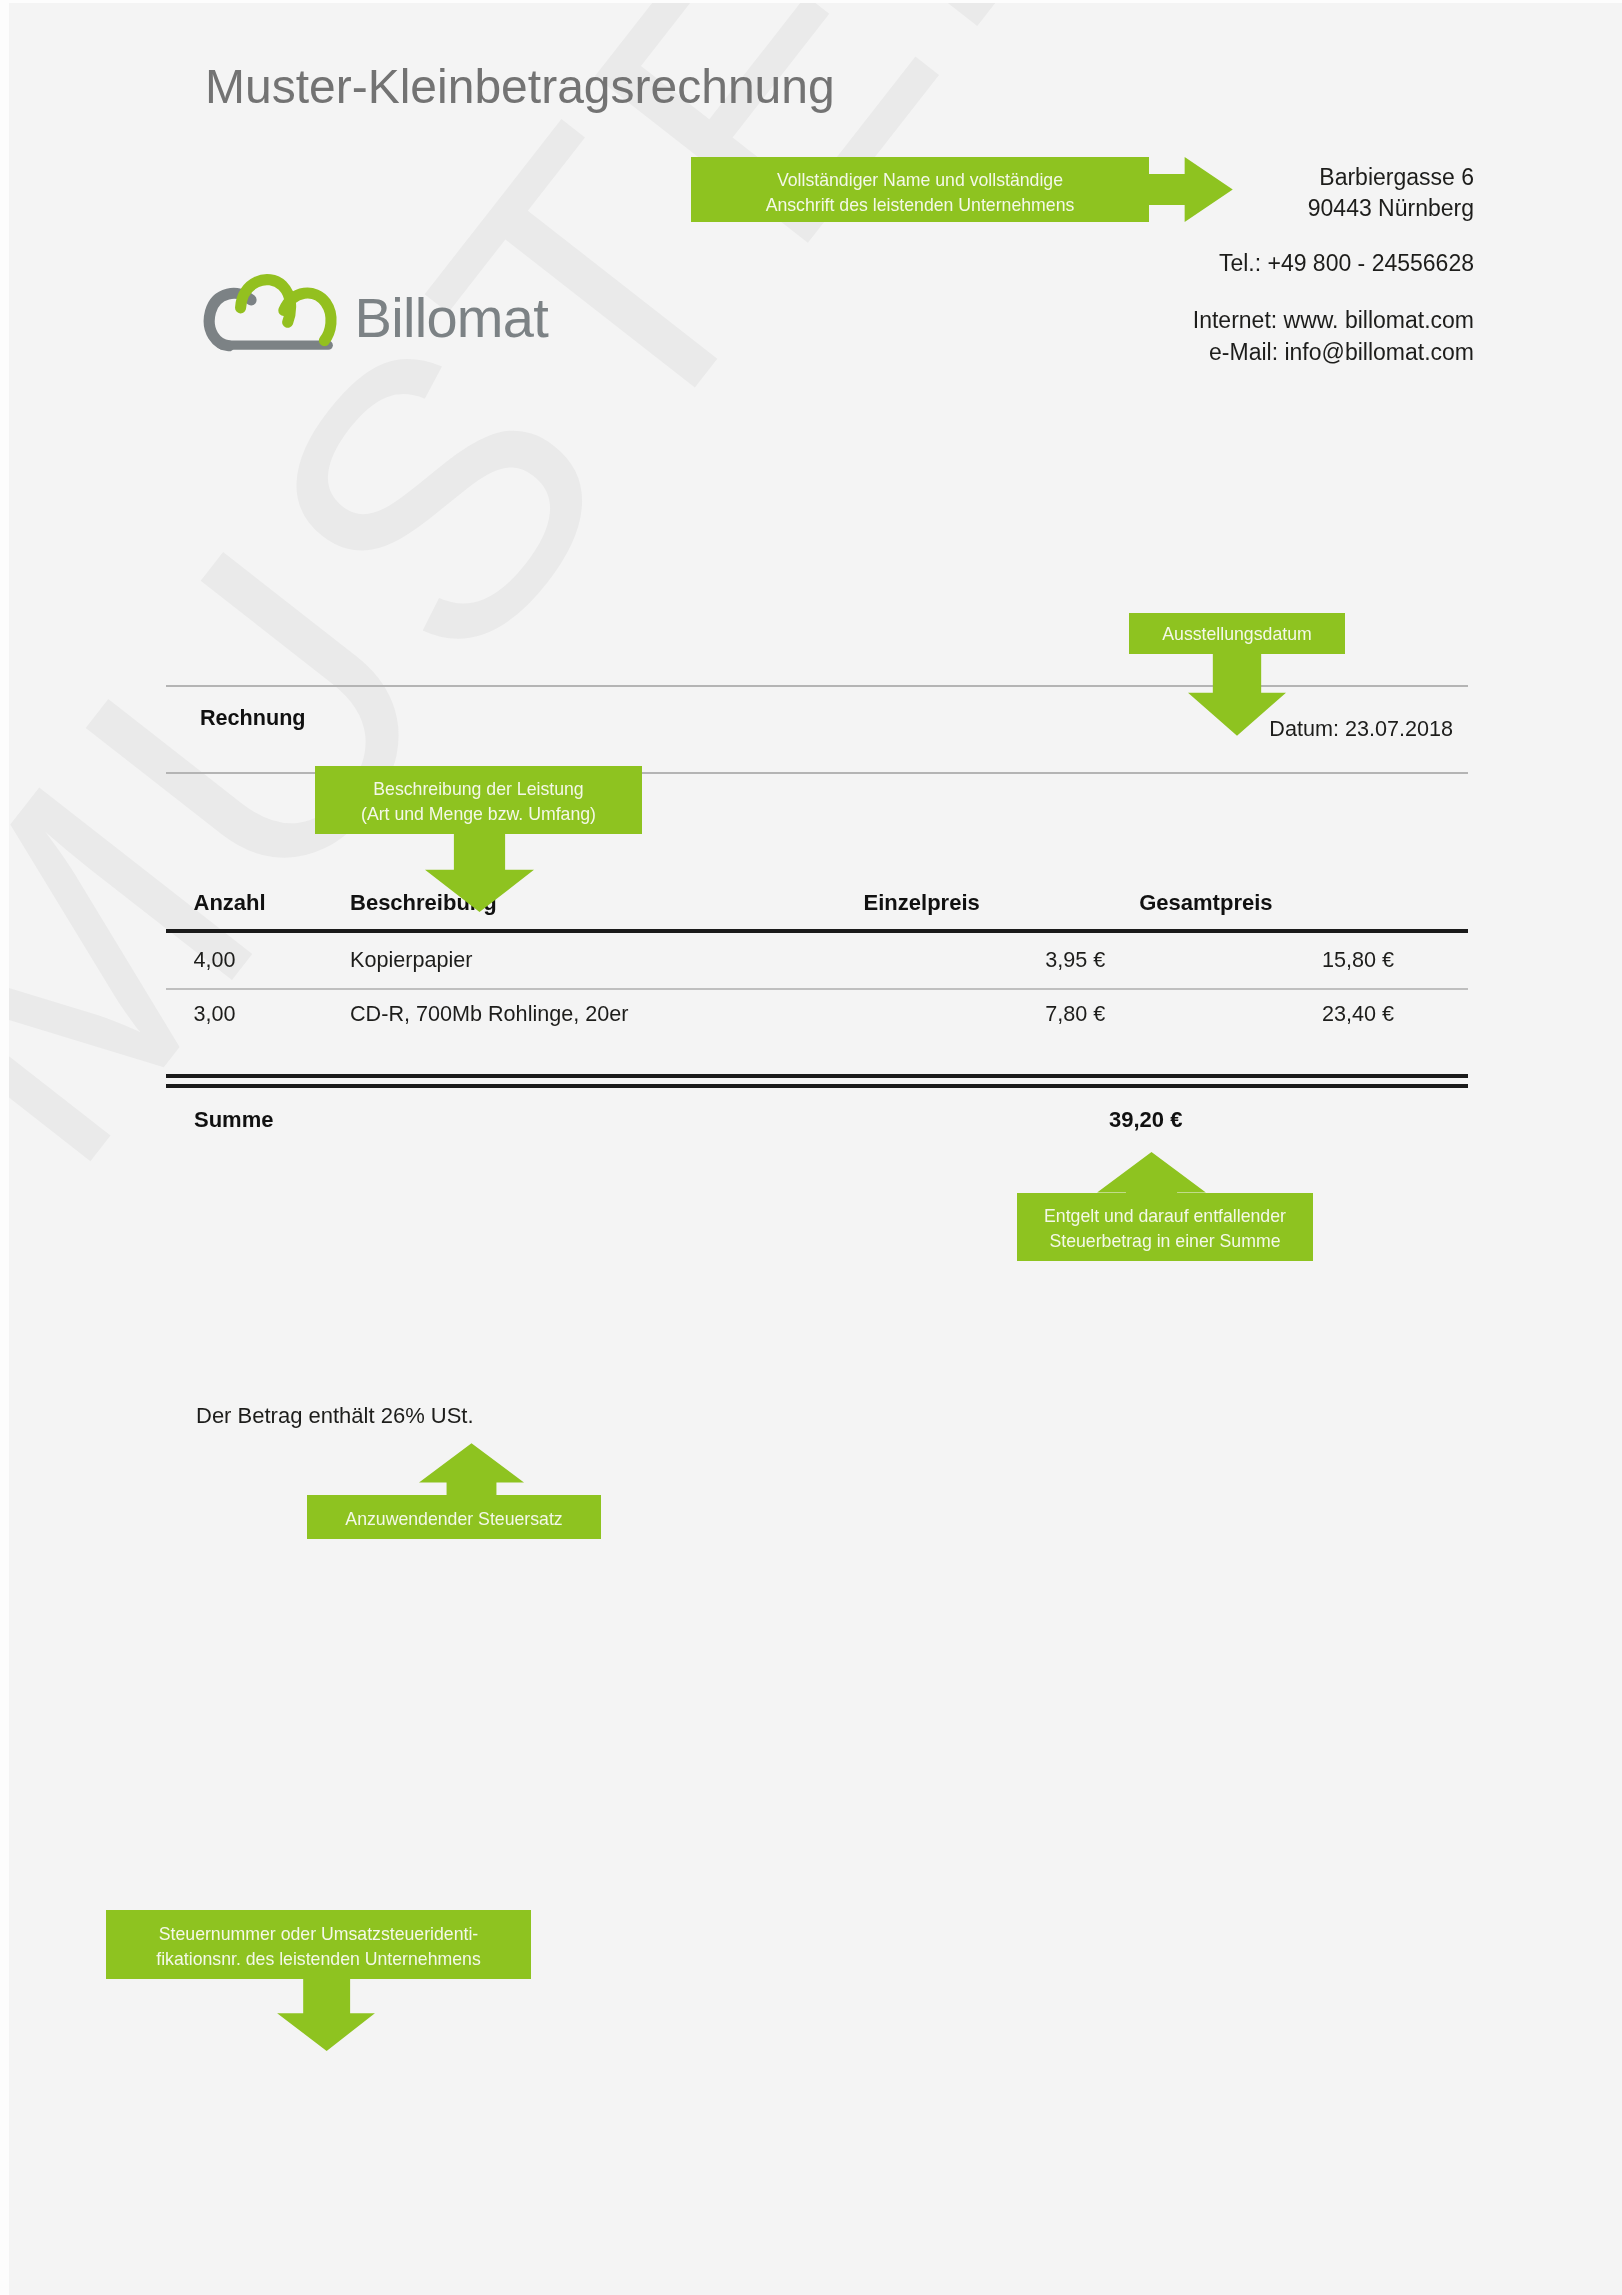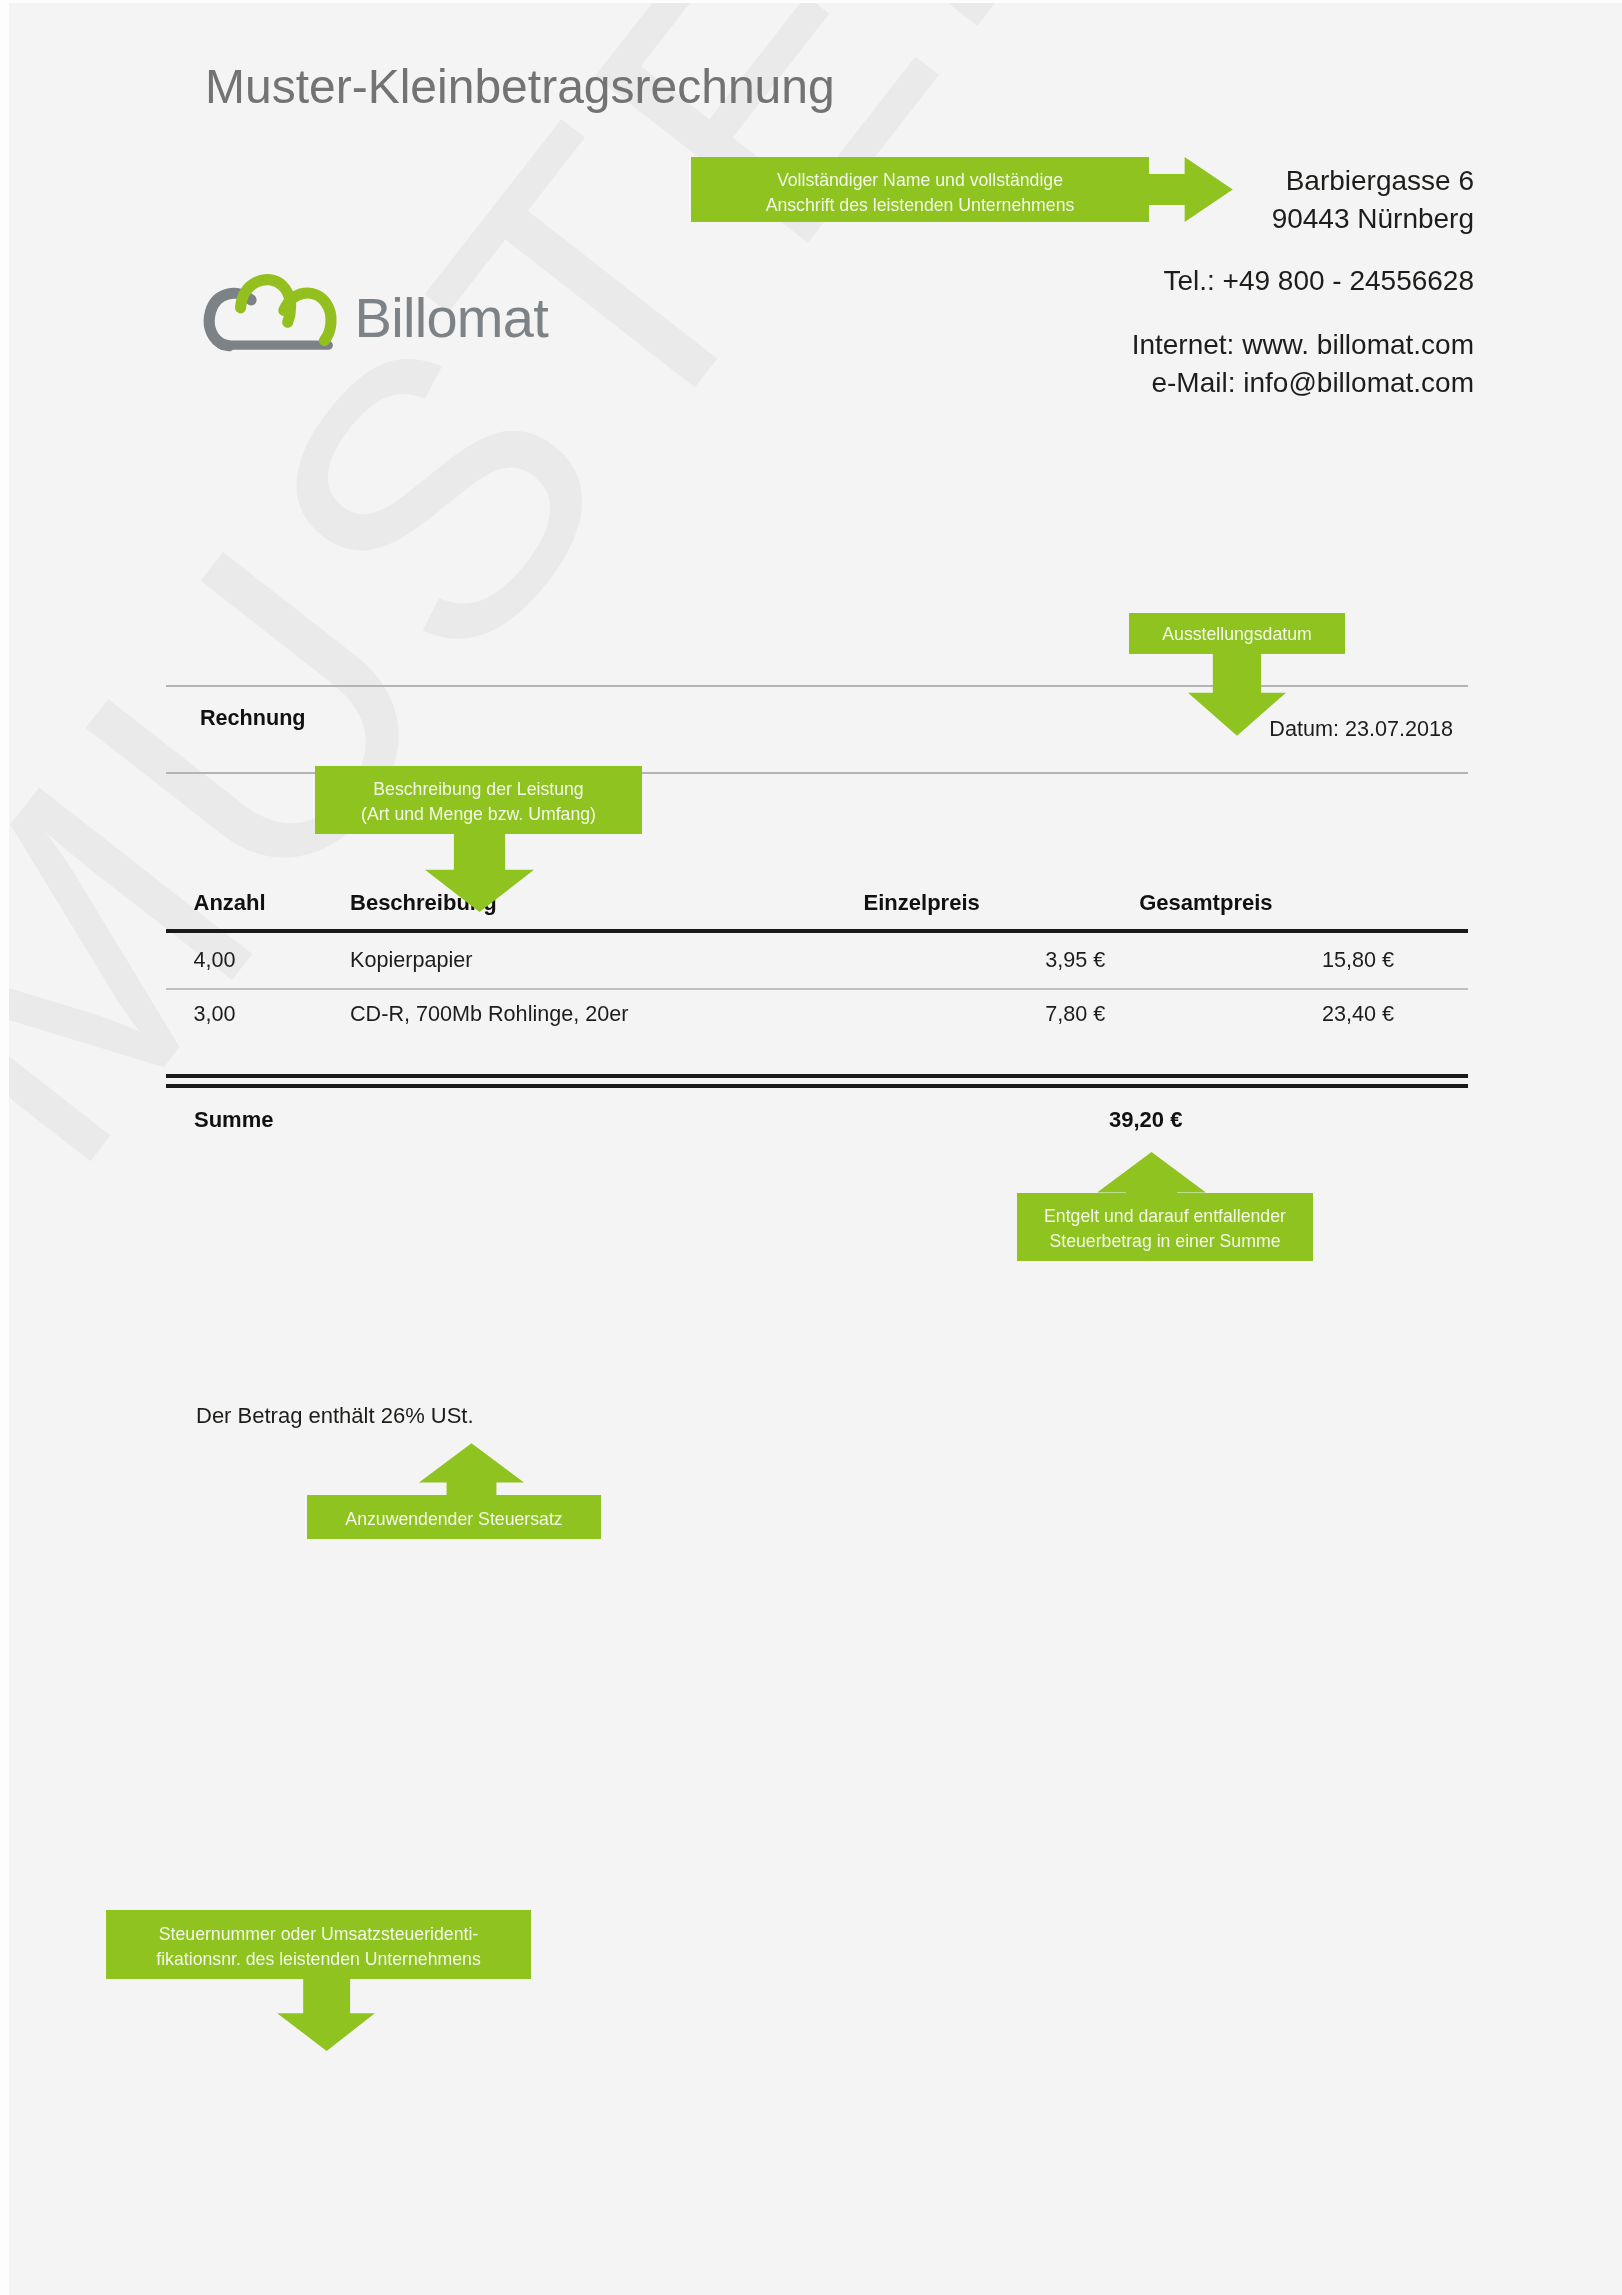--- a/index.html
+++ b/index.html
@@ -83,21 +83,21 @@
     margin-left: 10.5px;
     letter-spacing: -0.7px;
   }
 
   
   .company-address {
     position: absolute;
     right: 149px;
     top: 159px;
     text-align: right;
-    font-size: 28px;
+    font-size: 23px;
     color: #1d1d1b;
     line-height: 1.36;
   }
   .company-address .gap-a { height: 23.6px; }
   .company-address .gap-b { height: 26px; }
 
   
   .callout {
     position: absolute;
     background: #8ec320;

